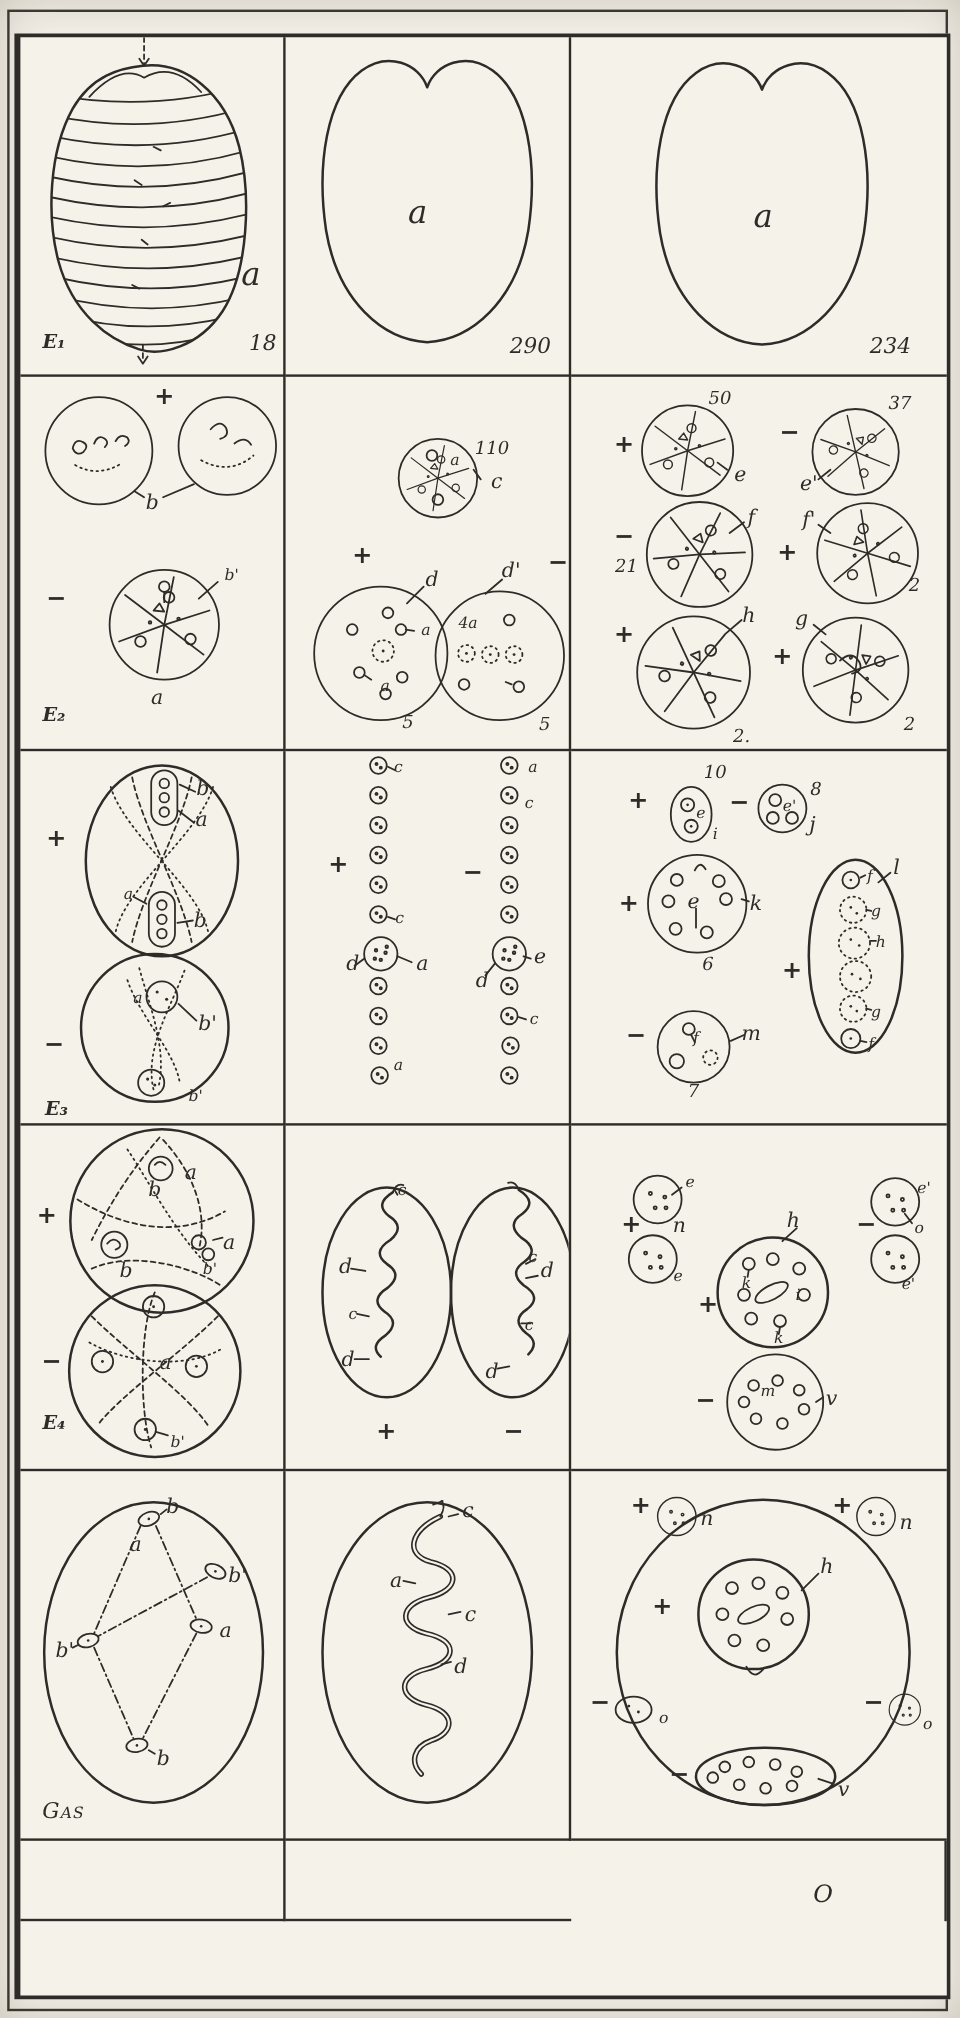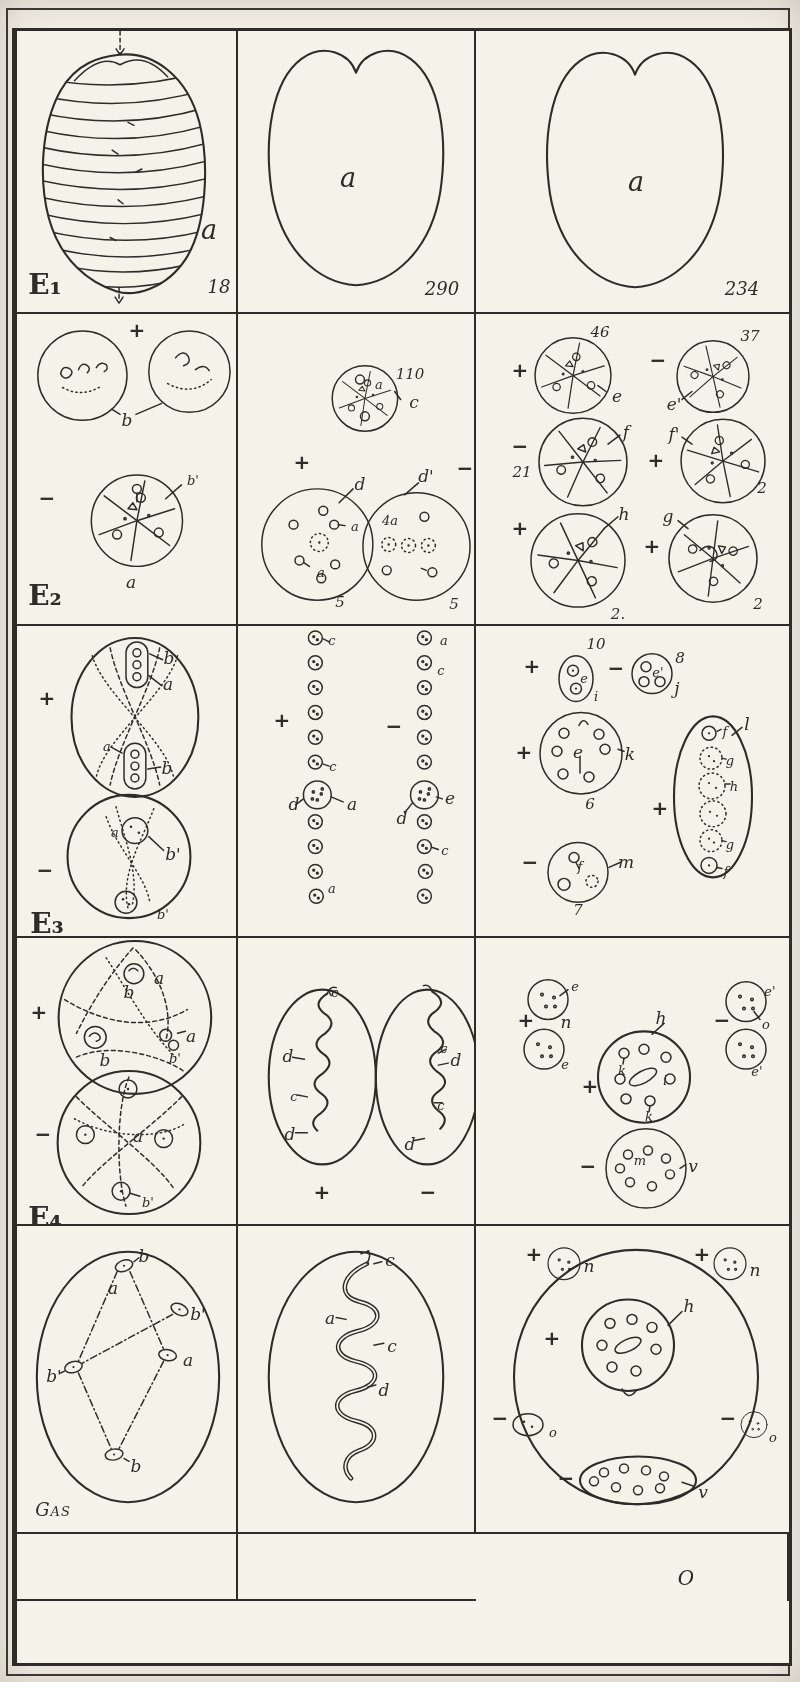--- a/index.html
+++ b/index.html
@@ -23,21 +23,21 @@
   svg.art .dot{stroke-dasharray:1.3 3.4}
   svg.art .dd{stroke-dasharray:7 3 1.5 3}
   svg.art .fil{fill:#2e2c28;stroke:none}
   .lbl{position:absolute;transform:translate(-50%,-50%);color:#2e2c28;white-space:nowrap;
        font-family:"DejaVu Serif",serif;line-height:1;}
   .lbl.letter{font-style:italic;font-size:17px;}
   .lbl.lsm{font-style:italic;font-size:13px;}
   .lbl.big{font-style:italic;font-size:27px;}
   .lbl.sign{font-family:"DejaVu Sans",sans-serif;font-weight:bold;font-size:20px;}
   .lbl.num{font-style:italic;font-size:15px;}
-  .lbl.mark{font-weight:bold;font-size:28px;}
+  .lbl.mark{font-style:italic;font-weight:bold;font-size:16px;}
   .lbl.word{font-style:italic;font-variant:small-caps;font-size:18px;letter-spacing:1px;}
   .lbl.col{font-style:italic;font-size:20px;}
 </style>
 </head>
 <body>
 
 <svg width="0" height="0" style="position:absolute" aria-hidden="true">
   <defs>
     <g id="spk">
       <line class="dsh" x1="0" y1="0" x2="8" y2="-40"></line>
@@ -221,21 +221,21 @@
        <path d="M206,124 L216,131"></path>
        <circle cx="102" cy="248" r="47"></circle>
             <use href="#spk" transform="translate(102,248) rotate(28)"></use>
        <path d="M142,204 L128,216"></path>
        <circle cx="237" cy="246" r="44"></circle>
             <use href="#spk" transform="translate(237,246) scale(0.92) rotate(60)"></use>
        <path d="M224,238 q10,-9 16,1 q4,8 -6,10"></path>
        <path d="M202,208 L212,216"></path>
      </svg>
    <span class="lbl sign" style="left: 44px; top: 56px;">+</span>
-          <span class="lbl num" style="left: 124px; top: 18px;">46</span>
+          <span class="lbl num" style="left: 124px; top: 18px;">50</span>
           <span class="lbl letter" style="left: 141px; top: 82px;">e</span>
           <span class="lbl sign" style="left: 182px; top: 46px;">−</span>
           <span class="lbl num" style="left: 274px; top: 22px;">37</span>
           <span class="lbl letter" style="left: 198px; top: 90px;">e'</span>
           <span class="lbl sign" style="left: 44px; top: 132px;">−</span>
           <span class="lbl num" style="left: 46px; top: 158px;">21</span>
           <span class="lbl letter" style="left: 150px; top: 118px;">f</span>
           <span class="lbl letter" style="left: 198px; top: 120px;">f'</span>
           <span class="lbl sign" style="left: 180px; top: 146px;">+</span>
           <span class="lbl num" style="left: 286px; top: 174px;">2</span>
@@ -424,21 +424,21 @@
        <circle cx="112" cy="152" r="9"></circle>
             <circle class="fil" cx="112" cy="152" r="1.2"></circle>
        <circle cx="69" cy="198" r="9"></circle>
             <circle class="fil" cx="69" cy="198" r="1.2"></circle>
        <circle cx="148" cy="202" r="9"></circle>
             <circle class="fil" cx="148" cy="202" r="1.2"></circle>
        <circle cx="105" cy="255" r="9"></circle>
             <circle class="fil" cx="105" cy="255" r="1.2"></circle>
        <path d="M124,260 L114,257"></path>
      </svg>
-     <span class="lbl mark" style="left:28px;top:280px">E₄</span>
+     <span class="lbl mark" style="left:28px;top:248px">E₄</span>
    <span class="lbl sign" style="left: 22px; top: 74px;">+</span>
           <span class="lbl letter" style="left: 142px; top: 40px;">a</span>
           <span class="lbl letter" style="left: 112px; top: 54px;">b</span>
           <span class="lbl letter" style="left: 88px; top: 122px;">b</span>
           <span class="lbl letter" style="left: 174px; top: 98px;">a</span>
           <span class="lbl lsm" style="left: 158px; top: 120px;">b'</span>
           <span class="lbl sign" style="left: 26px; top: 196px;">−</span>
           <span class="lbl letter" style="left: 121px; top: 198px;">a</span>
           <span class="lbl lsm" style="left: 131px; top: 264px;">b'</span>
         </div>

